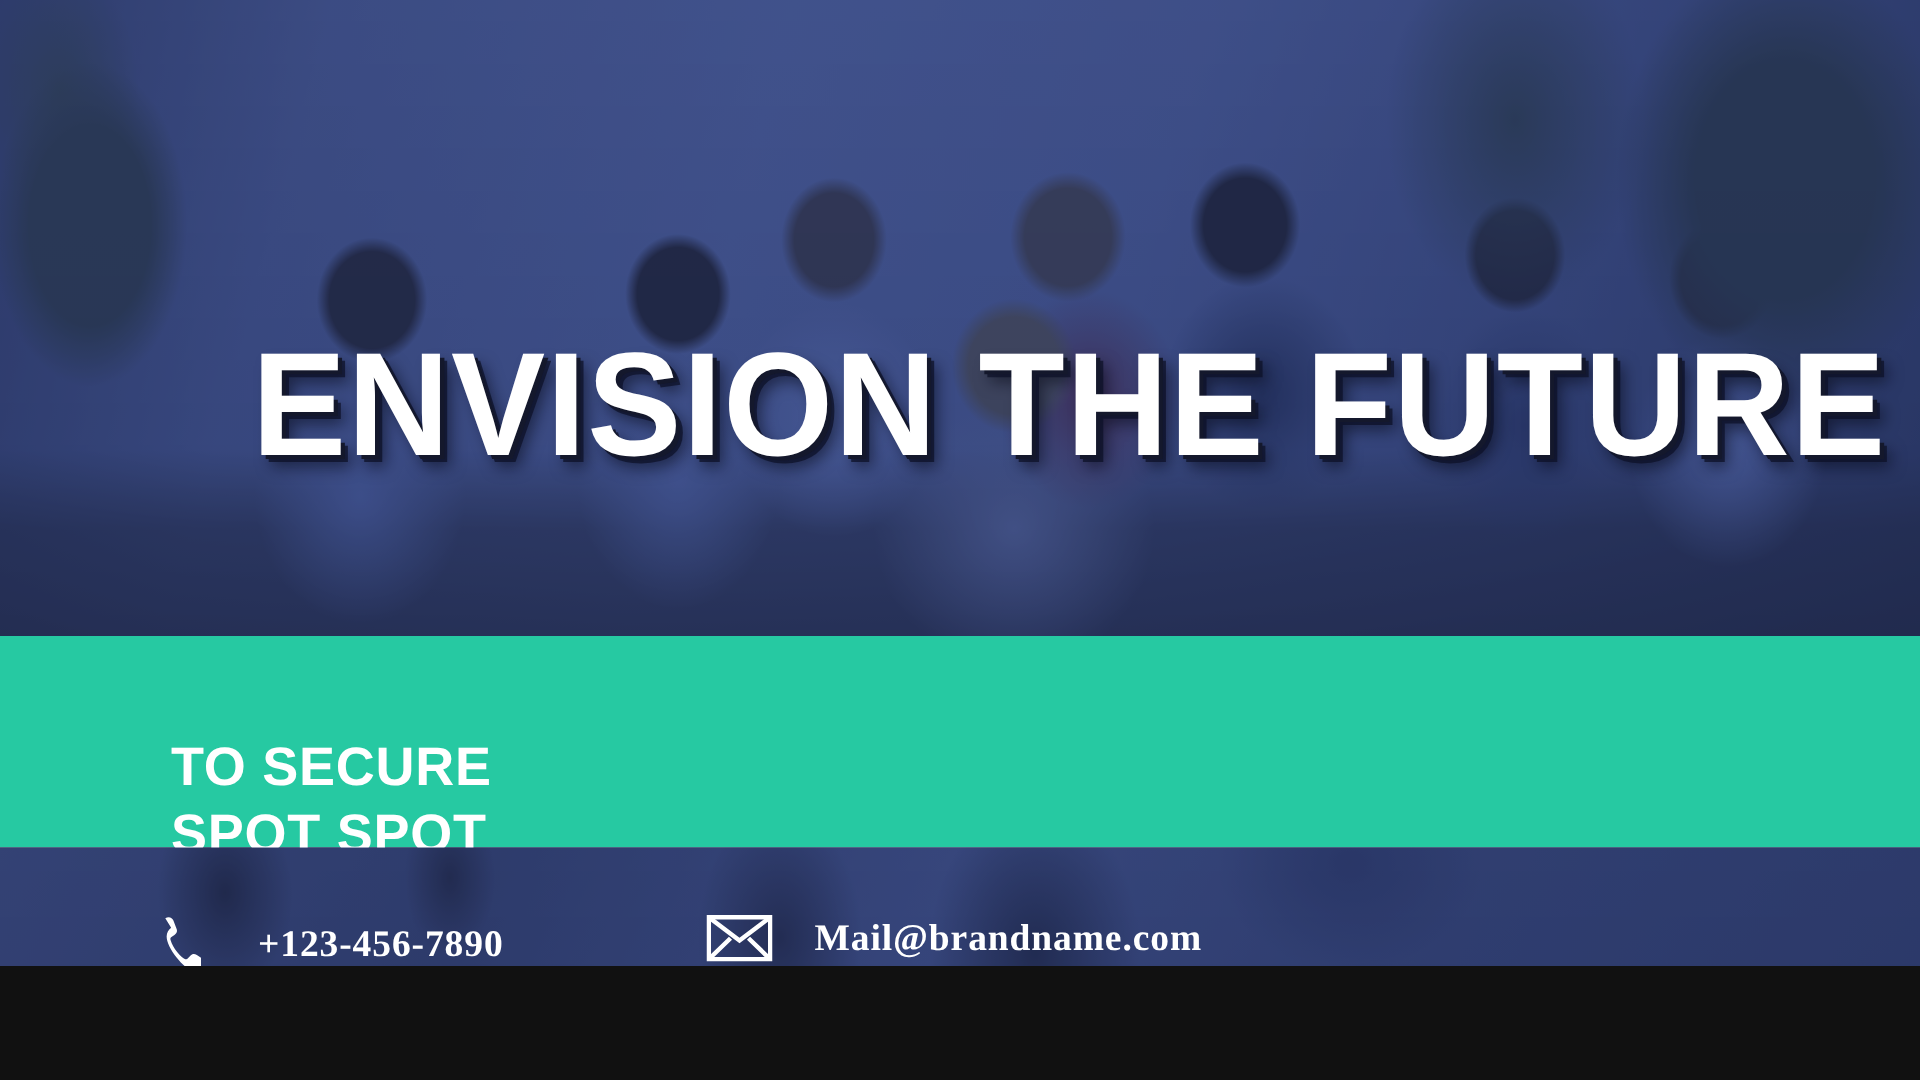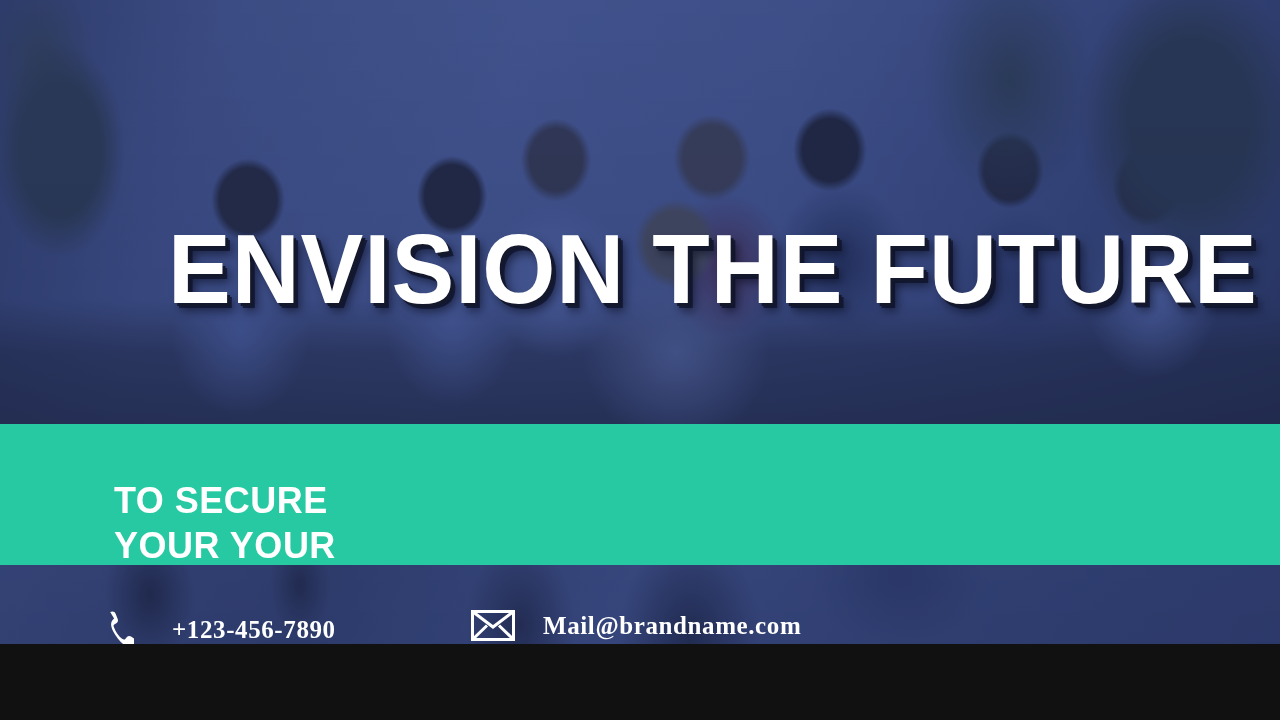--- a/index.html
+++ b/index.html
@@ -98,21 +98,21 @@
     top: 424px;
     width: 1280px;
     height: 141px;
     background: #26c9a2;
     display: flex;
     align-items: center;
   }
   .band-cta {
     position: absolute;
     left: 114px;
-    top: 54px;
+    top: 64px;
     color: #ffffff;
     font-family: "Liberation Sans Narrow", "Liberation Sans", sans-serif;
     font-weight: bold;
     font-size: 36px;
     line-height: 45px;
     letter-spacing: 0.5px;
   }
 
   
   .footer {
@@ -178,21 +178,21 @@
     <div class="hero-photo"></div>
     <div class="hero-overlay"></div>
     <div class="hero-overlay2"></div>
     <div class="hero-title">ENVISION THE FUTURE</div>
   </div>
 
   <div class="band">
 
     <div class="band-cta">
       <div>TO SECURE</div>
-      <div>YOUR YOUR</div>
+      <div>SPOT SPOT</div>
     </div>
 
   </div>
 
   <div class="footer">
     <div class="footer-photo"></div>
     <div class="footer-overlay"></div>
     <div class="footer-overlay2"></div>
 
     <div class="foot-item phone">

